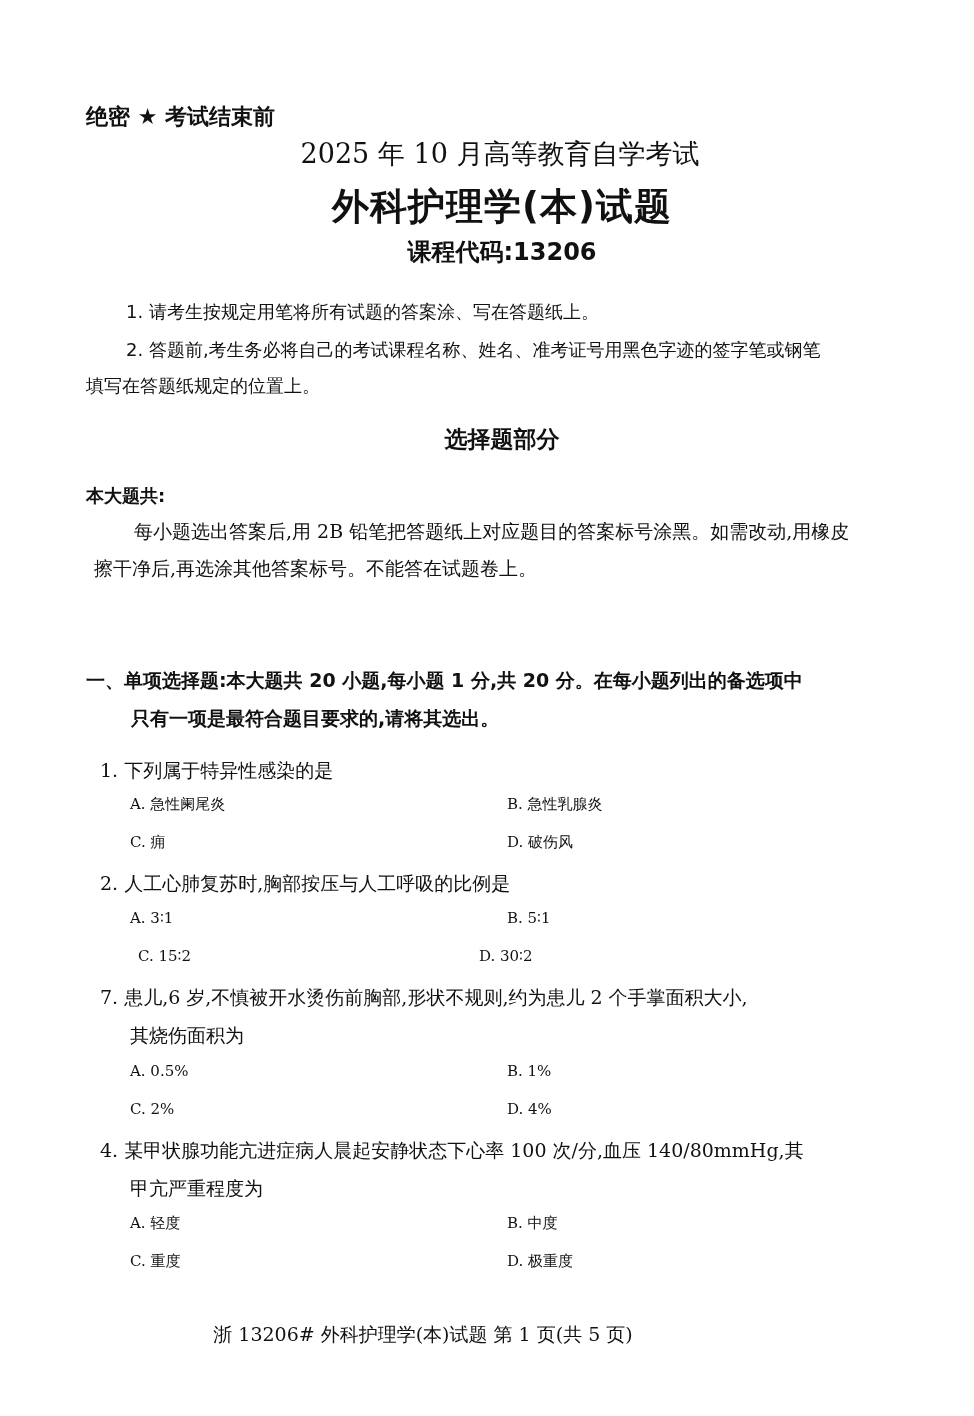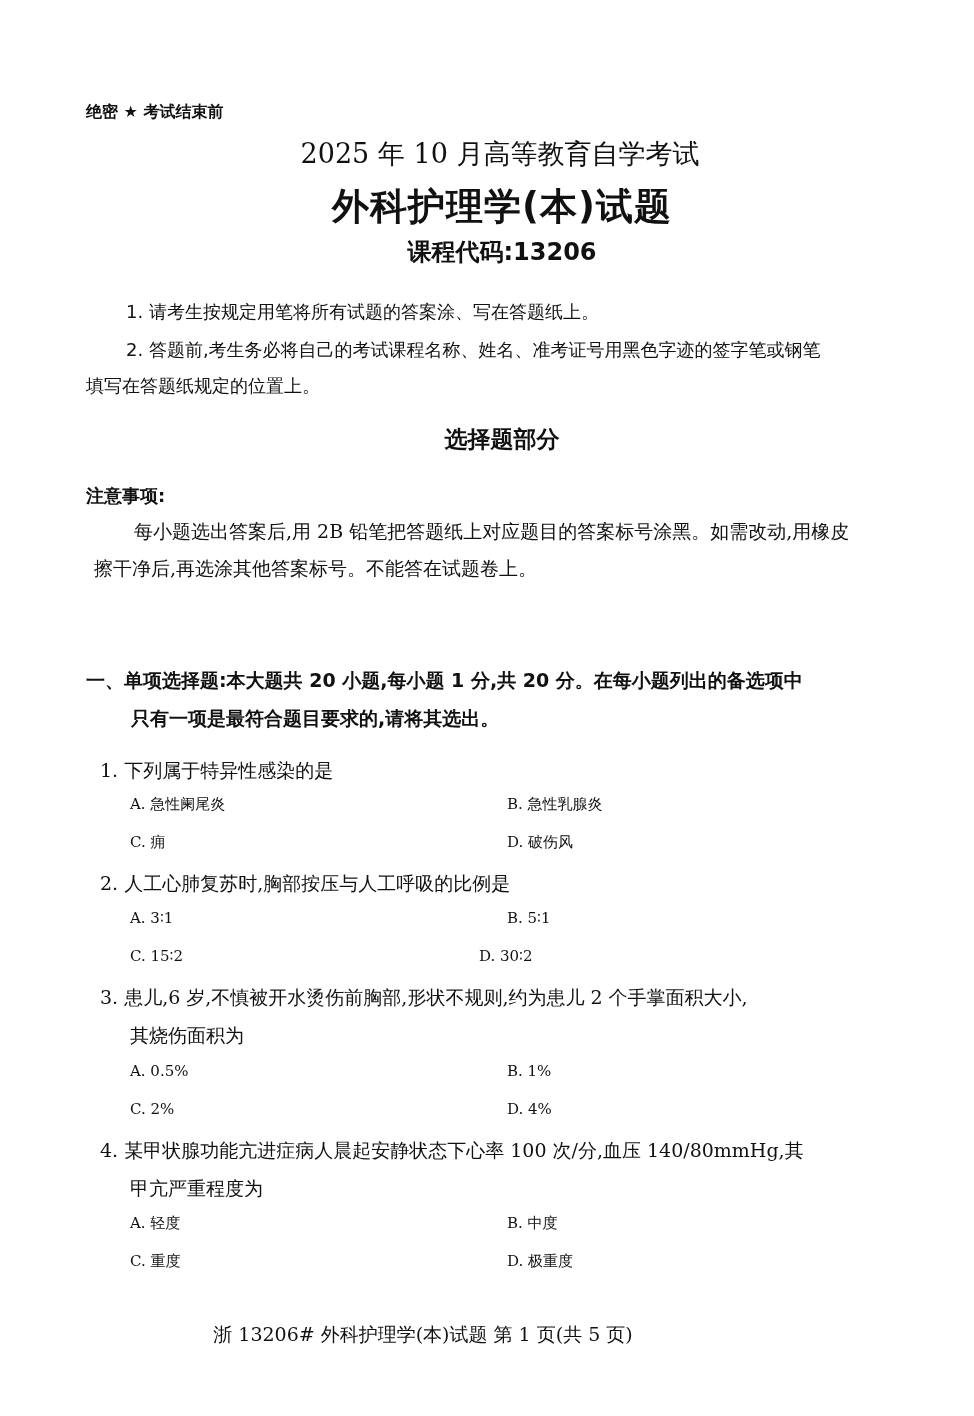--- a/index.html
+++ b/index.html
@@ -4,21 +4,21 @@
 <style>
   html, body { margin: 0; padding: 0; background: #ffffff; }
   body {
     width: 974px; height: 1416px; position: relative; overflow: hidden;
     color: #111; font-family: "DejaVu Serif", "Liberation Serif", serif;
   }
   .abs { position: absolute; white-space: nowrap; }
   .sans { font-family: "DejaVu Sans", "Liberation Sans", sans-serif; }
   .serif { font-family: "DejaVu Serif", "Liberation Serif", serif; }
 
-  .confidential { left: 86px; top: 102px; font-size: 16px; font-weight: bold; }
+  .confidential { left: 86px; top: 102px; font-size: 22px; font-weight: bold; }
   .exam-line { left: 0; width: 1000px; text-align: center; top: 136px; font-size: 27px; }
   .title { left: 0; width: 1004px; text-align: center; top: 182px; font-size: 37px; font-weight: bold; letter-spacing: 1px; }
   .course-code { left: 0; width: 1004px; text-align: center; top: 236px; font-size: 24px; font-weight: bold; }
 
   .instr { font-size: 18px; font-weight: normal; }
   .section-head { left: 0; width: 1004px; text-align: center; top: 424px; font-size: 23px; font-weight: bold; }
   .notes-label { left: 86px; top: 484px; font-size: 18px; font-weight: bold; }
   .notes-text { font-size: 19px; }
 
   .q-section { font-size: 19px; font-weight: bold; }
@@ -33,45 +33,45 @@
 <div class="abs confidential sans">绝密 ★ 考试结束前</div>
 <div class="abs exam-line serif">2025 年 10 月高等教育自学考试</div>
 <div class="abs title sans">外科护理学(本)试题</div>
 <div class="abs course-code sans">课程代码:13206</div>
 
 <div class="abs instr sans" style="left:126px; top:300px;">1. 请考生按规定用笔将所有试题的答案涂、写在答题纸上。</div>
 <div class="abs instr sans" style="left:126px; top:338px;">2. 答题前,考生务必将自己的考试课程名称、姓名、准考证号用黑色字迹的签字笔或钢笔</div>
 <div class="abs instr sans" style="left:86px; top:374px;">填写在答题纸规定的位置上。</div>
 
 <div class="abs section-head sans">选择题部分</div>
-<div class="abs notes-label sans">注意事项:</div>
+<div class="abs notes-label sans">本大题共:</div>
 <div class="abs notes-text serif" style="left:134px; top:519px;">每小题选出答案后,用 2B 铅笔把答题纸上对应题目的答案标号涂黑。如需改动,用橡皮</div>
 <div class="abs notes-text serif" style="left:86px; top:556px;margin-left:8px;">擦干净后,再选涂其他答案标号。不能答在试题卷上。</div>
 
 <div class="abs q-section sans" style="left:86px; top:668px;">一、单项选择题:本大题共 20 小题,每小题 1 分,共 20 分。在每小题列出的备选项中</div>
 <div class="abs q-section sans" style="left:131px; top:706px;">只有一项是最符合题目要求的,请将其选出。</div>
 
 <div>
   <div class="abs q-stem serif" style="left:100px; top:758px;">1. 下列属于特异性感染的是</div>
   <div class="abs q-opt serif" style="left:130px; top:795px;">A. 急性阑尾炎</div>
   <div class="abs q-opt serif" style="left:507px; top:795px;">B. 急性乳腺炎</div>
   <div class="abs q-opt serif" style="left:130px; top:833px;">C. 痈</div>
   <div class="abs q-opt serif" style="left:507px; top:833px;">D. 破伤风</div>
 </div>
 
 <div>
   <div class="abs q-stem serif" style="left:100px; top:871px;">2. 人工心肺复苏时,胸部按压与人工呼吸的比例是</div>
   <div class="abs q-opt serif" style="left:130px; top:909px;">A. 3∶1</div>
   <div class="abs q-opt serif" style="left:507px; top:909px;">B. 5∶1</div>
-  <div class="abs q-opt serif" style="left:130px; top:947px;">C. 15∶2</div>
+  <div class="abs q-opt serif" style="left:138px; top:947px;">C. 15∶2</div>
   <div class="abs q-opt serif" style="left:479px; top:947px;">D. 30∶2</div>
 </div>
 
 <div>
-  <div class="abs q-stem serif" style="left:100px; top:985px;">3. 患儿,6 岁,不慎被开水烫伤前胸部,形状不规则,约为患儿 2 个手掌面积大小,</div>
+  <div class="abs q-stem serif" style="left:100px; top:985px;">7. 患儿,6 岁,不慎被开水烫伤前胸部,形状不规则,约为患儿 2 个手掌面积大小,</div>
   <div class="abs q-stem serif" style="left:130px; top:1023px;">其烧伤面积为</div>
   <div class="abs q-opt serif" style="left:130px; top:1062px;">A. 0.5%</div>
   <div class="abs q-opt serif" style="left:507px; top:1062px;">B. 1%</div>
   <div class="abs q-opt serif" style="left:130px; top:1100px;">C. 2%</div>
   <div class="abs q-opt serif" style="left:507px; top:1100px;">D. 4%</div>
 </div>
 
 <div>
   <div class="abs q-stem serif" style="left:100px; top:1138px;">4. 某甲状腺功能亢进症病人晨起安静状态下心率 100 次/分,血压 140/80mmHg,其</div>
   <div class="abs q-stem serif" style="left:130px; top:1176px;">甲亢严重程度为</div>

